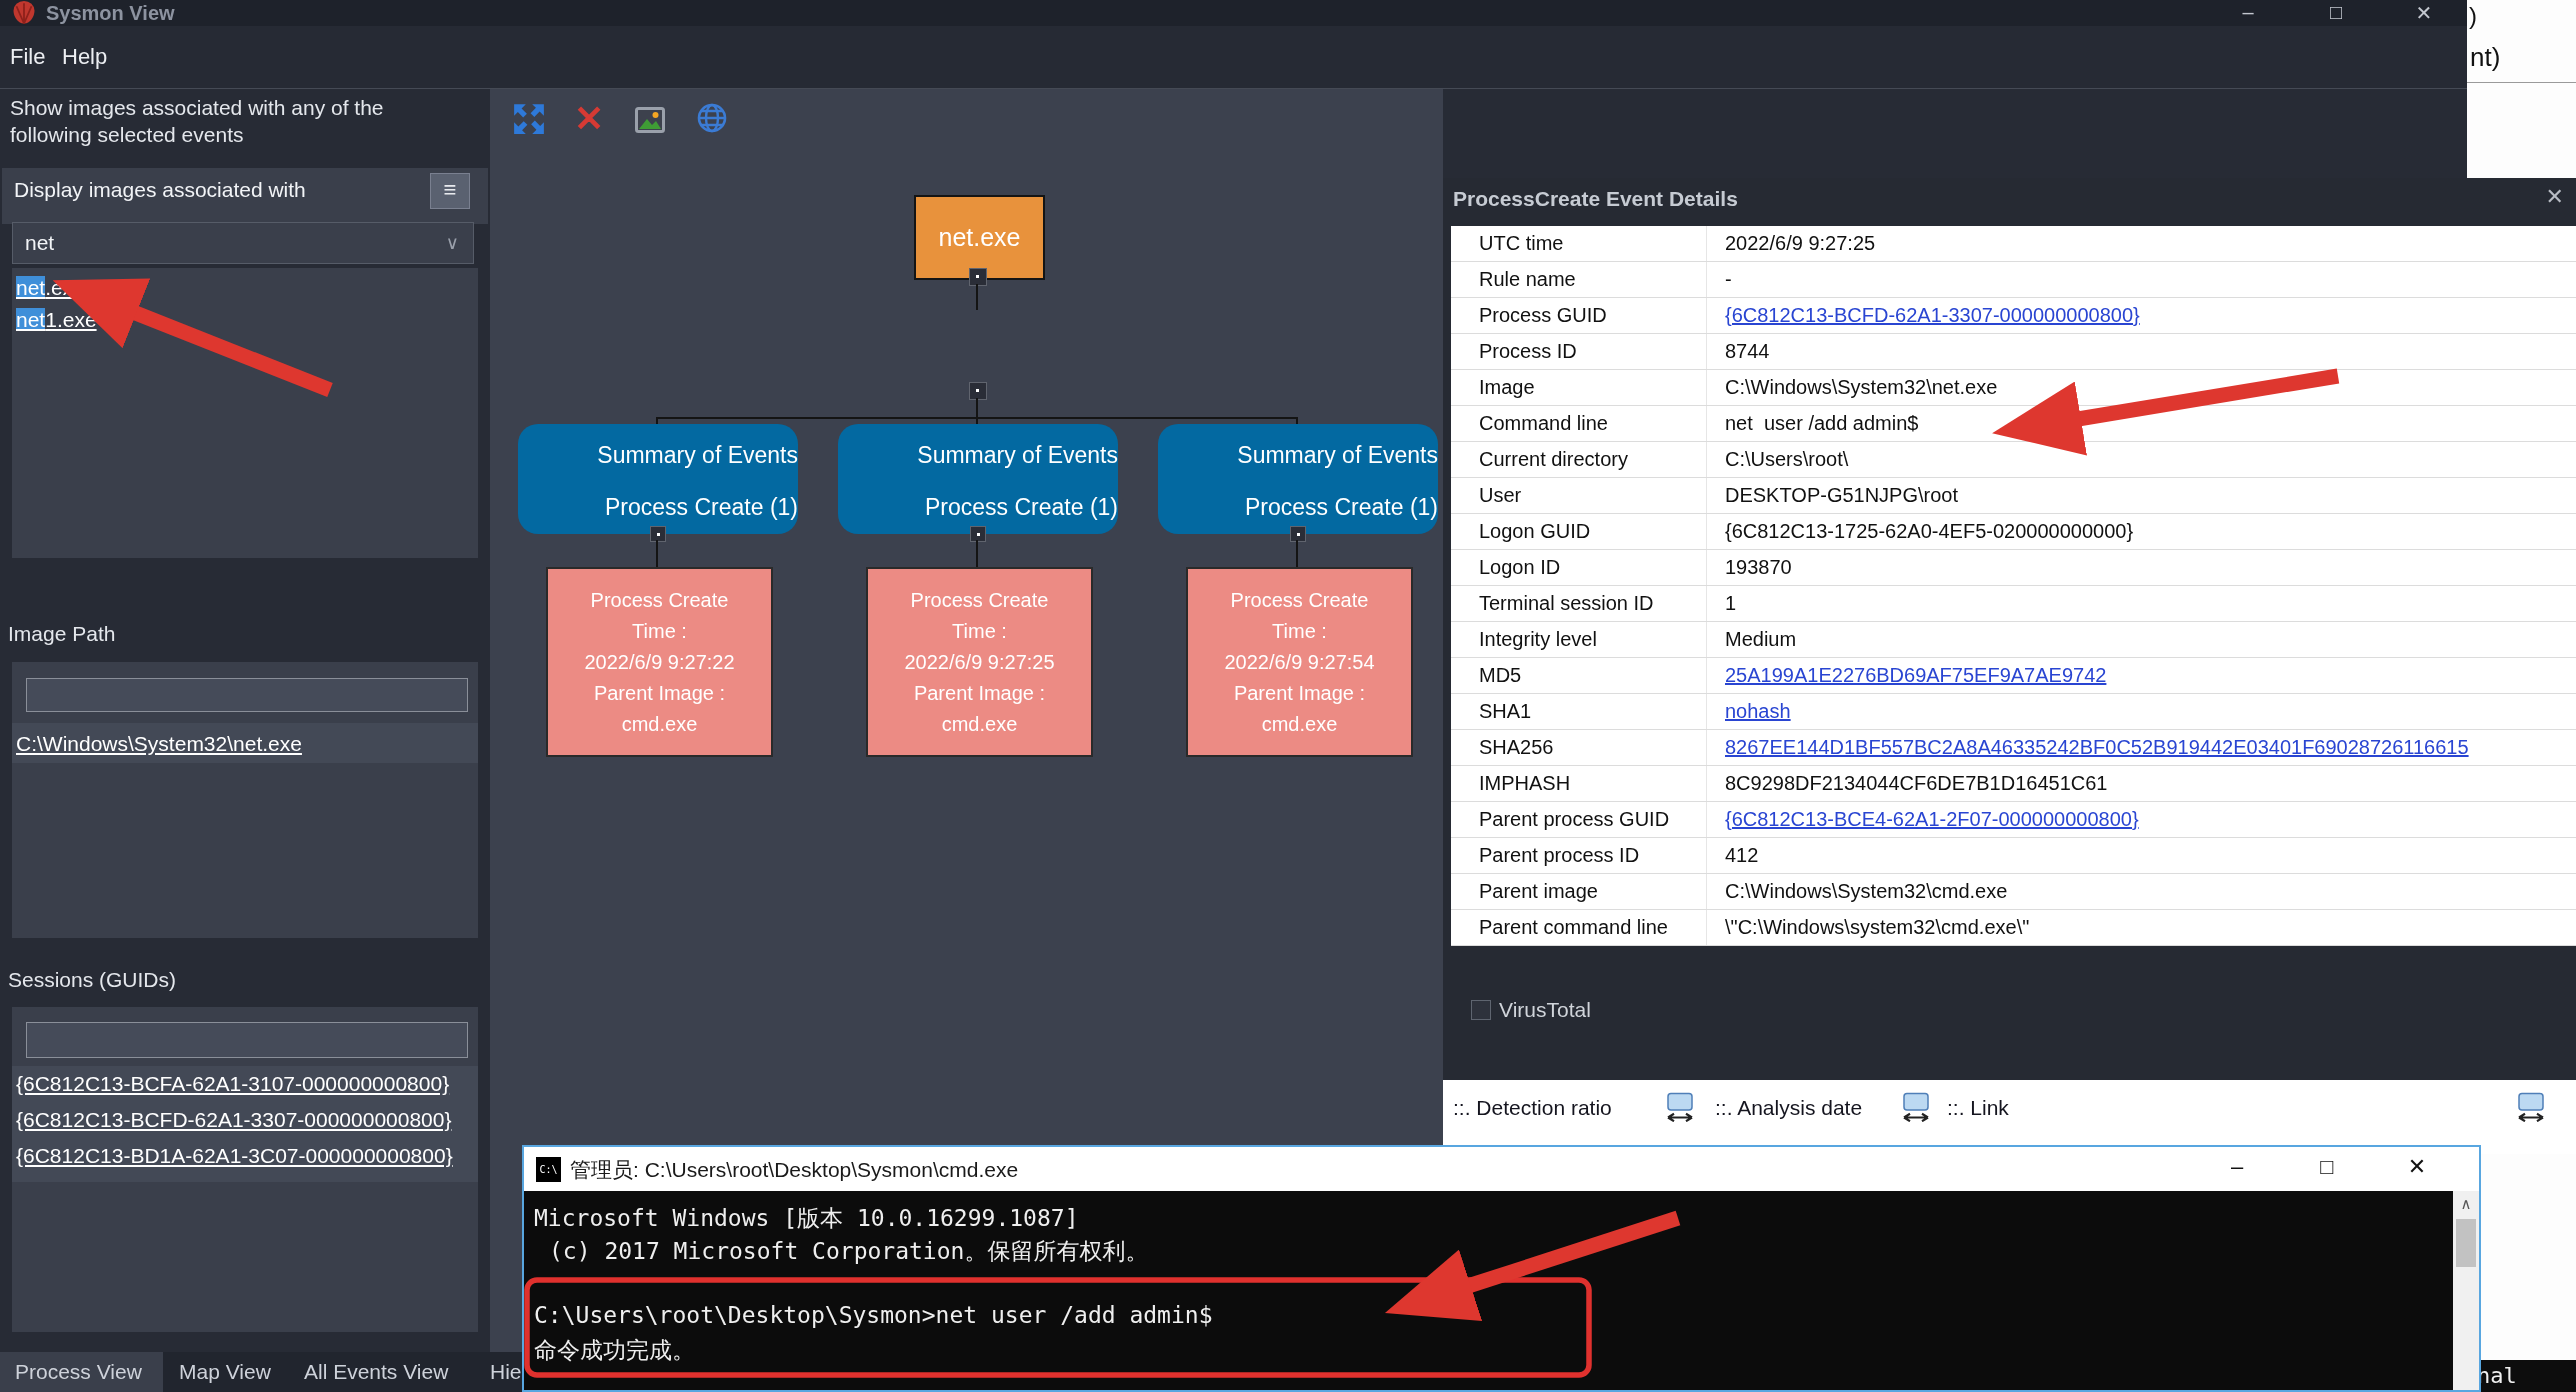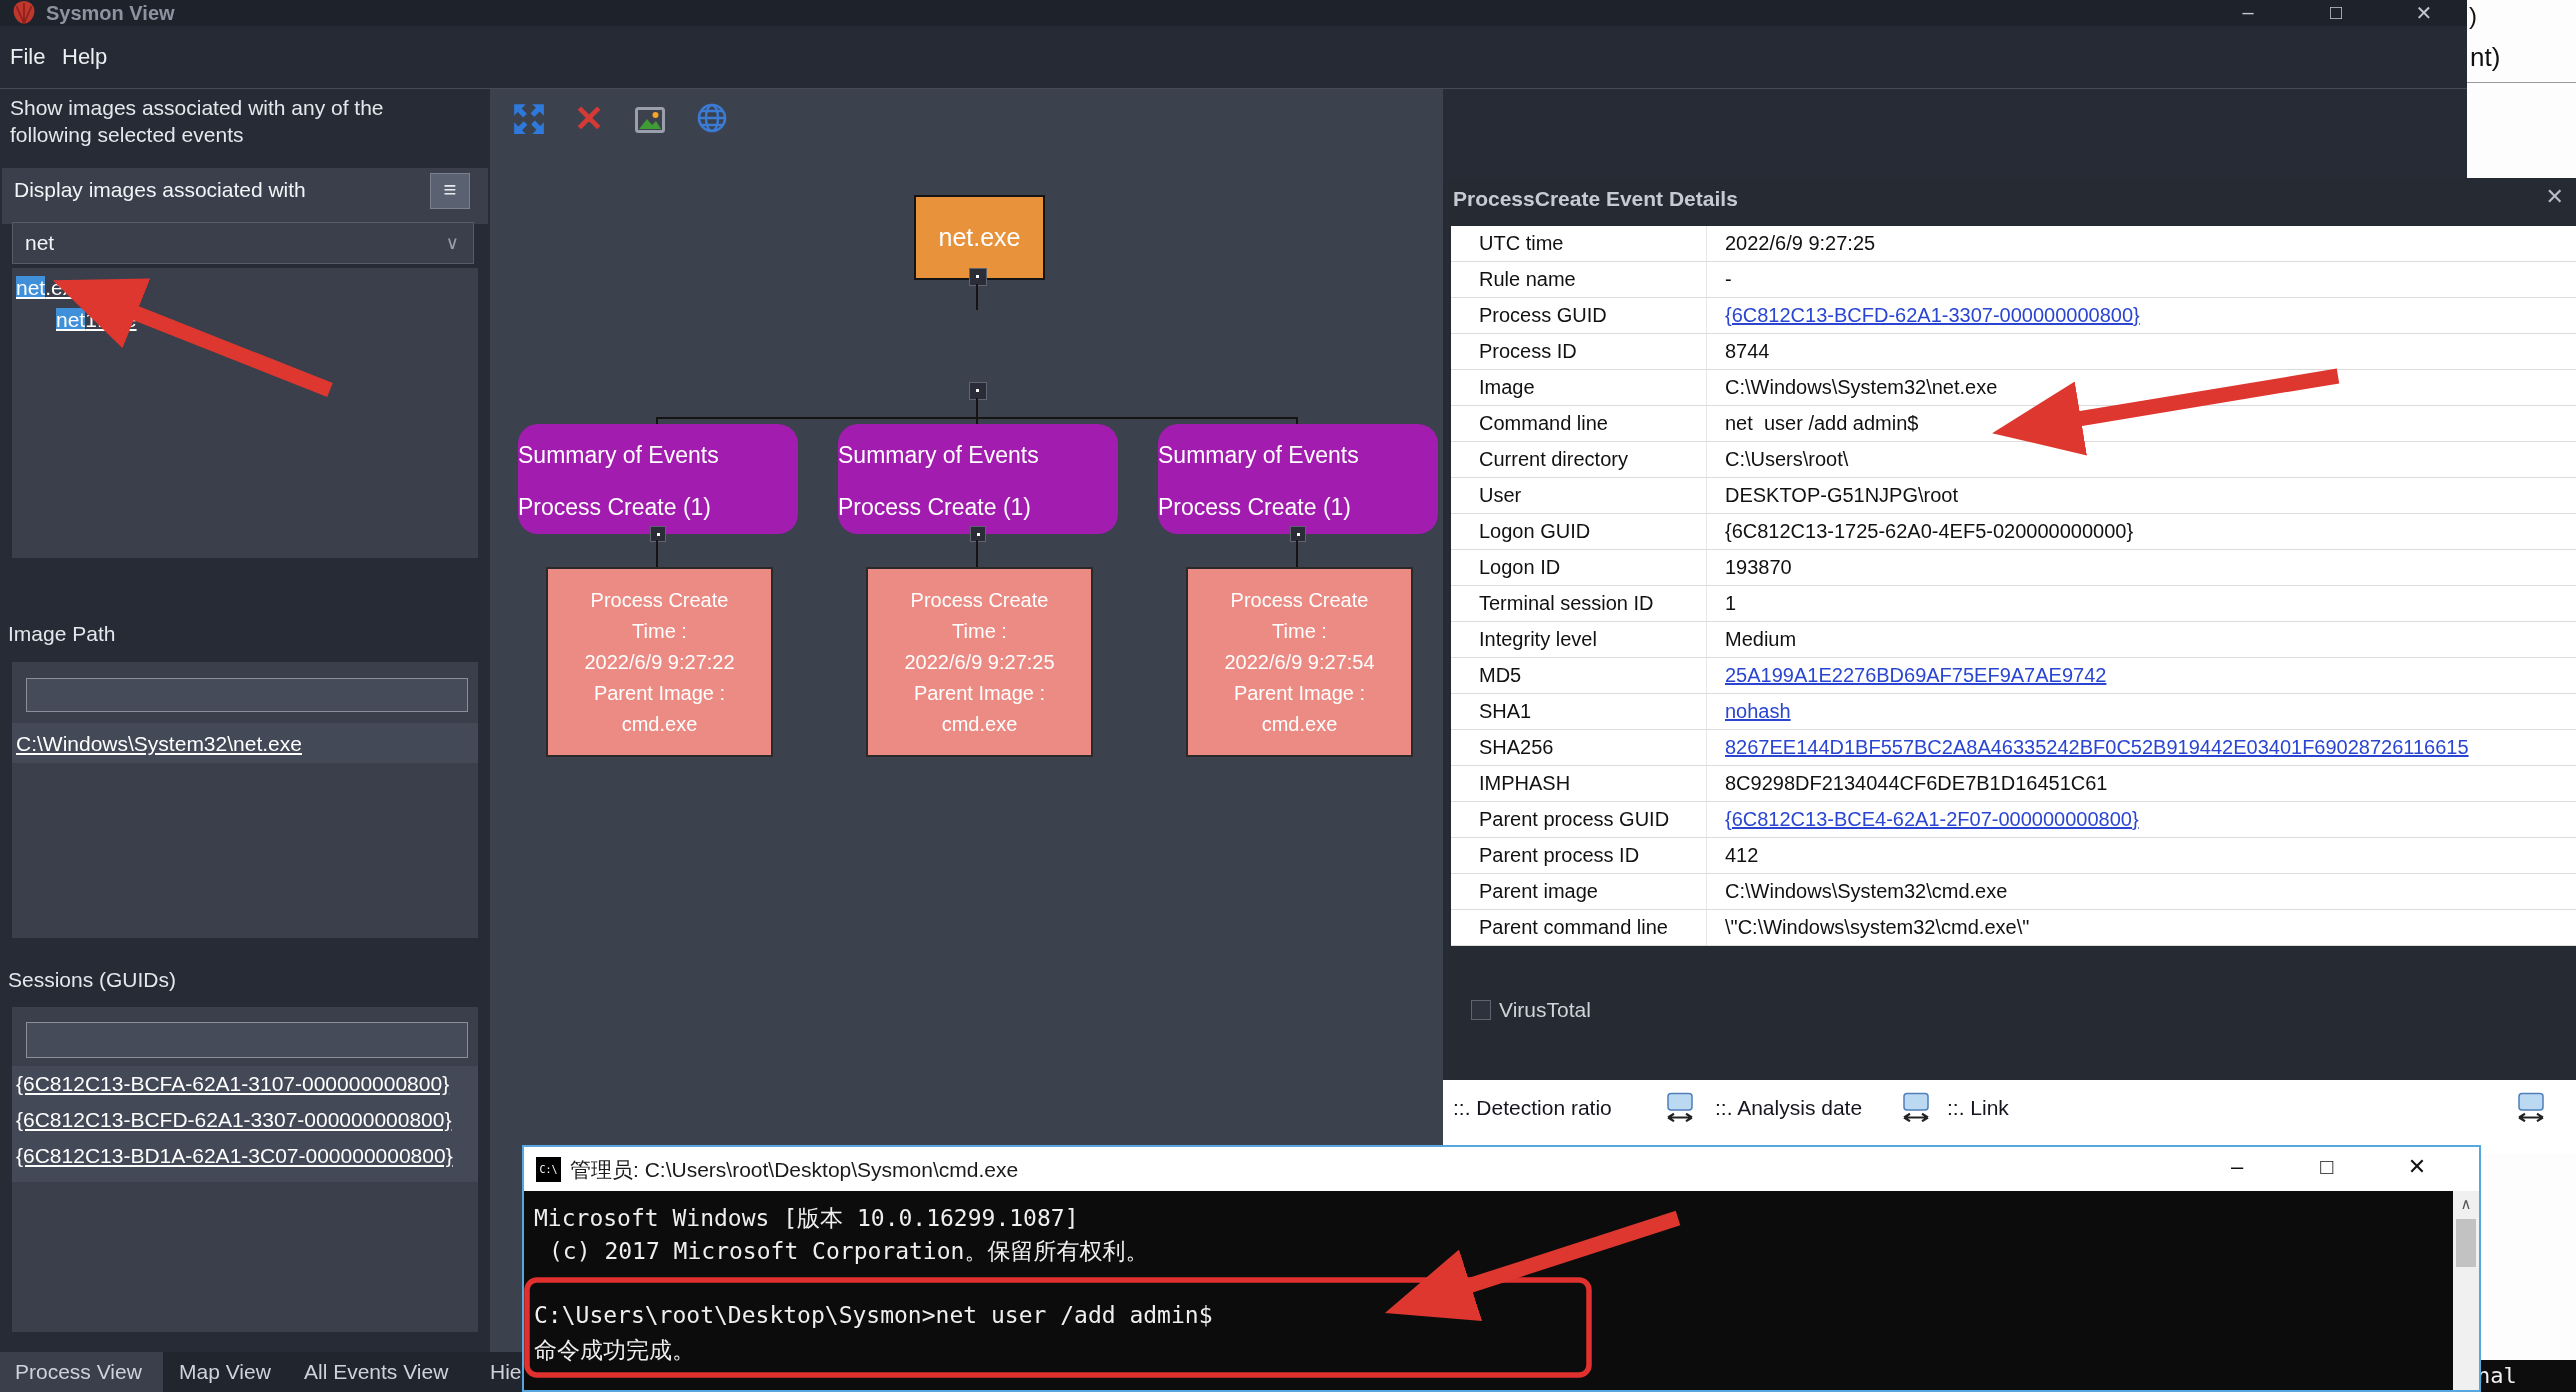--- a/index.html
+++ b/index.html
@@ -25,21 +25,21 @@
   
   .tabbar{left:0;top:1352px;width:2467px;height:40px;background:#21252e;}
   .tab{top:8px;font-size:21px;color:#ced2da;}
   .tabactive{left:0;top:0;width:163px;height:40px;background:#3a3f4b;}
   
   .center{left:490px;top:89px;width:953px;height:1263px;background:#3c414e;}
   .node{border:2px solid #141414;color:#fff;display:flex;align-items:center;justify-content:center;}
   .conn{width:16px;height:16px;background:#2a2d37;border:1px solid #60646e;}
   .conn::after{content:"";position:absolute;left:6px;top:6px;width:3px;height:3px;background:#fff;}
   .tline{background:#141414;}
-  .sumbox{background:#a21caf;border-radius:20px;color:#fff;text-align:left;}
+  .sumbox{background:#0369a1;border-radius:20px;color:#fff;text-align:right;}
   .evbox{background:#ec8b84;border:2px solid #2a2a2a;color:#fff;text-align:center;font-size:20px;line-height:31px;padding-top:16px;}
   
   .details{left:1443px;top:178px;width:1133px;height:976px;background:#262a33;}
   .dtitle{left:10px;top:9px;font-size:21px;font-weight:bold;color:#c6cbd3;}
   .dtable{left:8px;top:48px;width:1125px;background:#fff;}
   .drow{position:relative;height:35px;border-bottom:1px solid #dcdcdc;background:#fff;}
   .dlab{position:absolute;left:28px;top:0;width:227px;height:35px;line-height:35px;font-size:20px;color:#111;border-right:1px solid #e6e6e6;}
   .dval{position:absolute;left:274px;top:0;height:35px;line-height:35px;font-size:20px;color:#111;white-space:pre;}
   .lk{color:#2945d2;text-decoration:underline;}
   .vtrow{left:0px;top:812px;width:1175px;height:46px;margin-left:16px;}
@@ -106,21 +106,21 @@
       <span>≡</span>
     </div>
 
     <div class="a ddl" style="left:12px;top:222px;width:448px;height:40px;">
       <span>net</span>
       <span class="a" style="right:14px;top:0;color:#9aa0ab;font-size:18px;">∨</span>
     </div>
 
     <div class="a panel" style="left:12px;top:268px;width:466px;height:290px;overflow:hidden;">
       <div class="a wlink" style="left:4px;top:8px;"><span class="hl">net</span><span>.exe</span></div>
-      <div class="a wlink" style="left:4px;top:40px;margin-left:40px;"><span class="hl">net</span><span>1.exe</span></div>
+      <div class="a wlink" style="left:4px;top:40px;"><span class="hl">net</span><span>1.exe</span></div>
     </div>
 
     <div class="a sbtext" style="left:8px;top:622px;">Image Path</div>
     <div class="a panel" style="left:12px;top:662px;width:466px;height:276px;overflow:hidden;">
       <input class="a input" style="left: 14px; top: 16px; width: 436px; height: 30px;" value="">
       <div class="a rowstrip" style="left:0;top:61px;width:466px;height:40px;"></div>
       <div class="a wlink" style="left:4px;top:70px;">C:\Windows\System32\net.exe</div>
     </div>
 
     <div class="a sbtext" style="left:8px;top:968px;">Sessions (GUIDs)</div>

